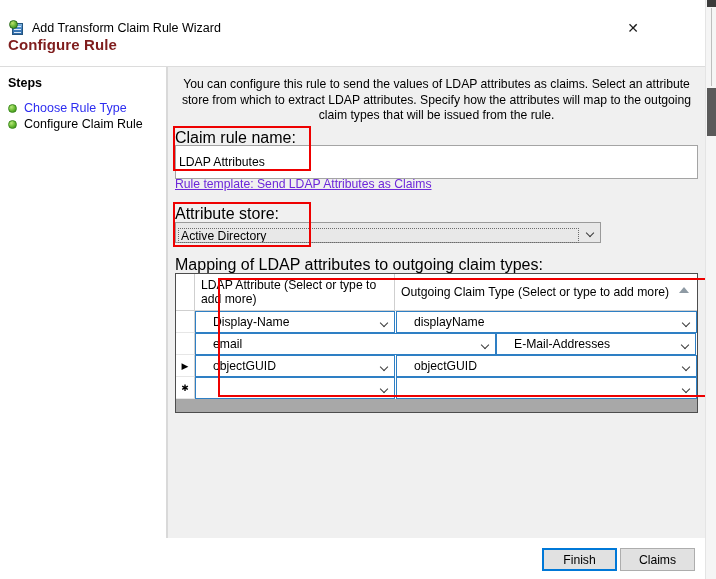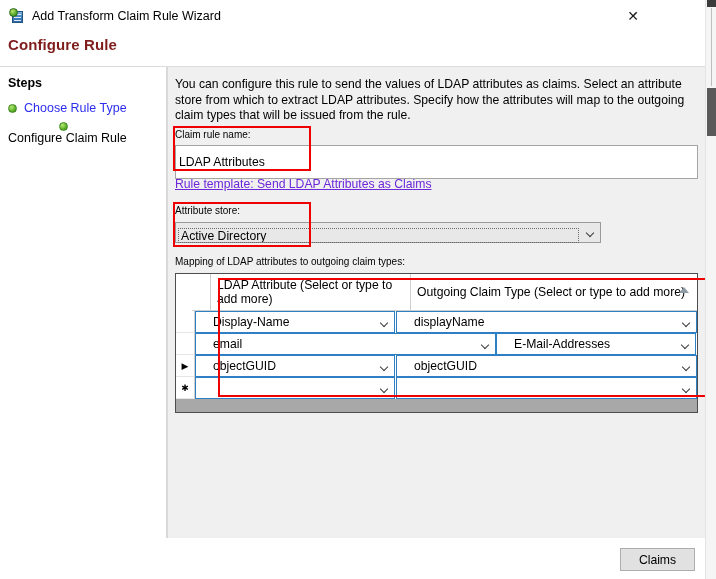--- a/index.html
+++ b/index.html
@@ -21,21 +21,21 @@
   .window {
     position: relative;
     width: 716px;
     height: 579px;
     background: #ffffff;
   }
 
   
   .titlebar {
     position: absolute;
-    left: 0; top: 0;
+    left: 0; top: 12px;
     width: 656px; height: 32px;
     background: #ffffff;
     display: flex;
     align-items: center;
   }
   .title-icon {
     width: 16px; height: 16px;
     margin-left: 9px; margin-right: 7px;
     position: relative;
     flex: 0 0 auto;
@@ -118,21 +118,21 @@
     color: #000000;
   }
   .step-item {
     position: absolute;
     left: 8px;
     display: flex;
     align-items: center;
     height: 16px;
   }
   .step-item.s0 { top: 33px; }
-  .step-item.s1 { top: 55px; flex-direction: column; }
+  .step-item.s1 { top: 49px; }
   .step-bullet {
     width: 9px; height: 9px;
     border-radius: 50%;
     background: radial-gradient(circle at 34% 30%, #b8e87a 0%, #63b62e 55%, #2f7c14 100%);
     border: 1px solid #3c8a1d;
     box-sizing: border-box;
     margin-right: 7px;
     flex: 0 0 auto;
   }
   .step-label {
@@ -156,25 +156,26 @@
     overflow: hidden;
   }
 
   .desc {
     position: absolute;
     left: 7px; top: 10px;
     width: 523px;
     font-size: 12.2px;
     line-height: 15.5px;
     color: #000000;
+    text-align: center;
   }
 
   .field-label {
     position: absolute;
-    font-size: 10px;
+    font-size: 16px;
     color: #000000;
   }
 
   
   .lbl-rulename { left: 7px; top: 62px; }
   .txt-rulename {
     position: absolute;
     left: 7px; top: 78px;
     width: 523px; height: 21px;
     background: #ffffff;
@@ -254,21 +255,20 @@
     background: #ffffff;
     border: 1px solid #4d4d4d;
     box-sizing: border-box;
     overflow: hidden;
   }
   .grid-head {
     display: flex;
     height: 36px;
     border-bottom: 1px solid #cfcfcf;
     background: #ec4899;
-    margin-left: 16px;
   }
   .gh-sel {
     width: 18px;
     flex: 0 0 auto;
     border-right: 1px solid #cfcfcf;
     background: #ffffff;
   }
   .gh-col {
     position: relative;
     display: flex;
@@ -525,20 +525,21 @@
     </div>
 
   </div>
 
   <div class="annot a-rulename"></div>
   <div class="annot a-attrstore"></div>
   <div class="annot a-grid"></div>
 
   <div class="footer">
     <div class="btn prev">&lt; Previous</div>
+    <div class="btn finish">Finish</div>
     <div class="btn cancel">Claims</div>
   </div>
 
   <div class="page-scrollbar">
     <div class="thumb"></div>
     <div class="track-line"></div>
     <div class="thumb2"></div>
   </div>
 
 </div>

